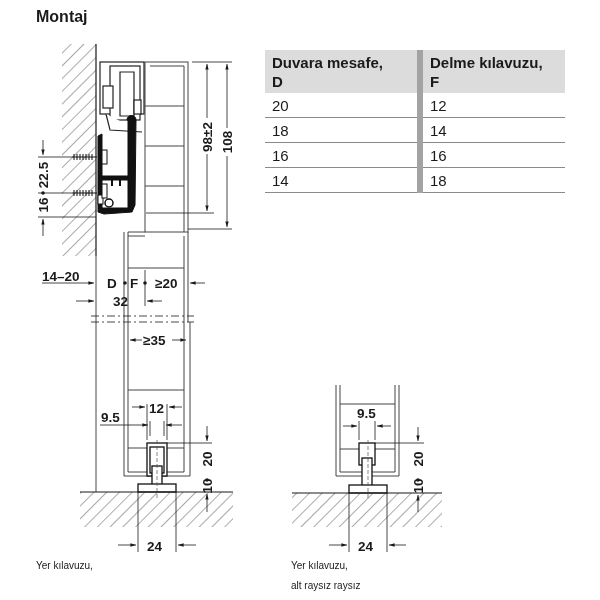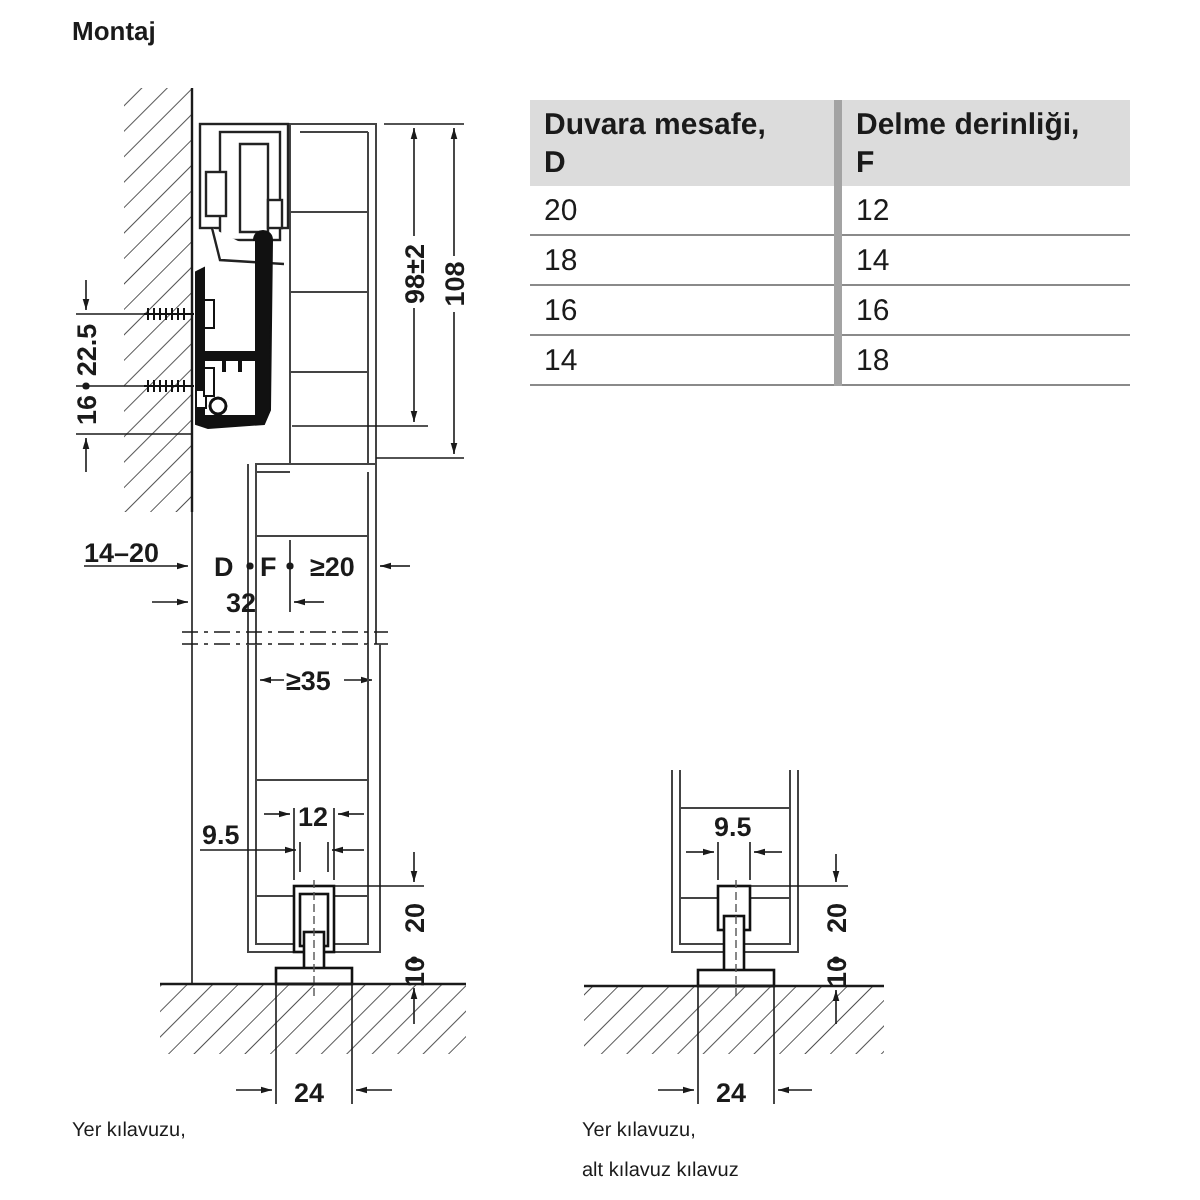--- a/index.html
+++ b/index.html
@@ -1,23 +1,23 @@
 <!DOCTYPE html>
 <html><head>
 <meta charset="utf-8">
 <style>
   html, body { margin: 0; padding: 0; background: #ffffff; }
   body { width: 600px; height: 600px; position: relative; overflow: hidden; font-family: "Liberation Sans", sans-serif; color: #1a1a1a; }
-  .title { position: absolute; left: 36px; top: 8px; font-size: 13px; font-weight: bold; }
+  .title { position: absolute; left: 36px; top: 8px; font-size: 16px; font-weight: bold; }
   .diagram { position: absolute; left: 0; top: 0; }
   .dim { font-family: "Liberation Sans", sans-serif; font-weight: bold; font-size: 13.5px; fill: #1a1a1a; }
   .spec-table { position: absolute; left: 265px; top: 50px; width: 300px; border-collapse: collapse; font-size: 15px; }
   .spec-table th { background: #dcdcdc; text-align: left; font-weight: bold; padding: 3px 6px 2px 7px; line-height: 19px; vertical-align: top; }
   .spec-table td { padding: 1px 7px; height: 22px; border-bottom: 1px solid #8a8a8a; }
-  .spec-table .c1 { width: 138px; border-right: 4px solid #a3a3a3; }
+  .spec-table .c1 { width: 138px; border-right: 6px solid #a3a3a3; }
   .caption { position: absolute; font-size: 10px; line-height: 20px; }
   .caption div { white-space: nowrap; }
 </style>
 </head>
 <body>
 
 <div class="title">Montaj</div>
 
 <svg class="diagram" width="600" height="600" viewBox="0 0 600 600" xmlns="http://www.w3.org/2000/svg">
   <defs>
@@ -198,21 +198,21 @@
 </svg>
 
 <table class="spec-table">
   <thead>
     <tr>
       <th class="c1">
         <div>Duvara mesafe,</div>
         <div>D</div>
       </th>
       <th>
-        <div>Delme derinliği,</div>
+        <div>Delme kılavuzu,</div>
         <div>F</div>
       </th>
     </tr>
   </thead>
   <tbody>
     <tr>
       <td class="c1">20</td>
       <td>12</td>
     </tr>
     <tr>
@@ -228,14 +228,14 @@
       <td>18</td>
     </tr>
   </tbody>
 </table>
 
 <div class="caption" style="left:36px; top:556px;">
   <div>Yer kılavuzu,</div>
 </div>
 <div class="caption" style="left:291px; top:556px;">
   <div>Yer kılavuzu,</div>
-  <div>alt kılavuz kılavuz</div>
+  <div>alt raysız raysız</div>
 </div>
 
 </body></html>

